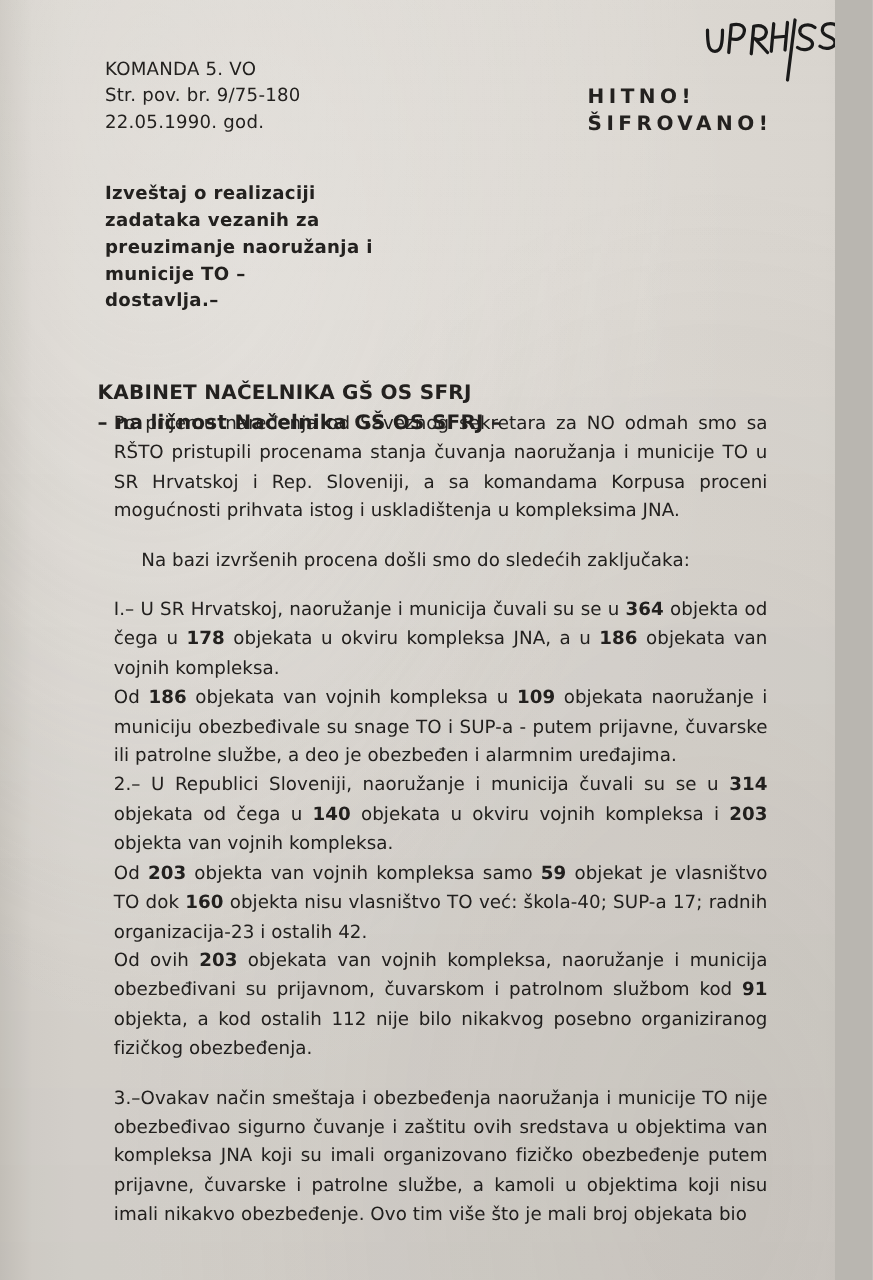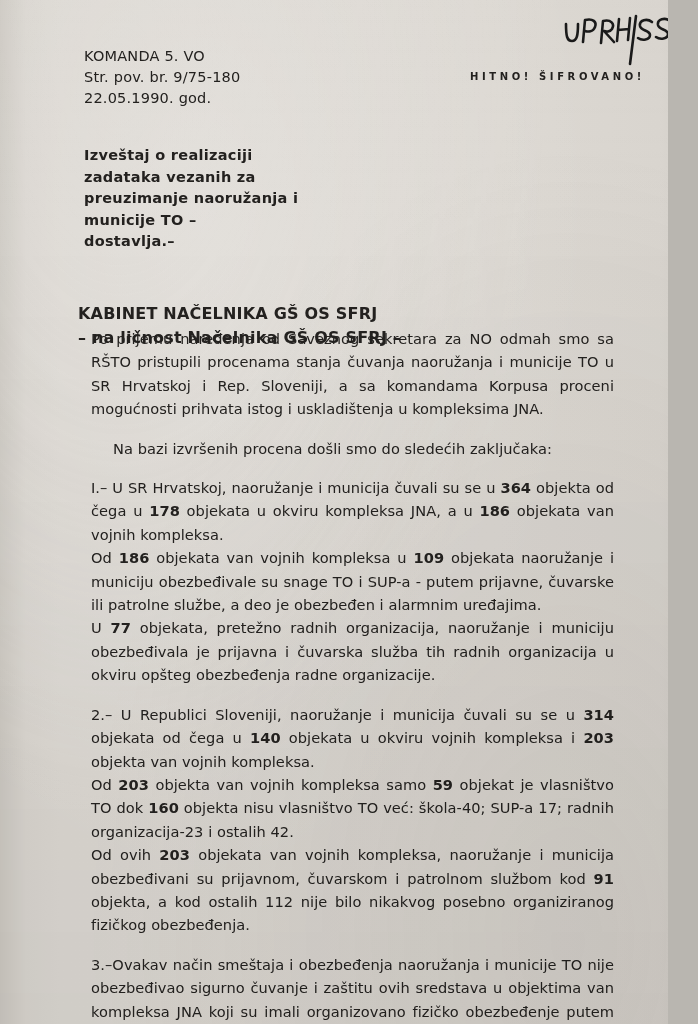--- a/index.html
+++ b/index.html
@@ -42,25 +42,24 @@
     top: 46px;
     font-size: 14.5px;
     line-height: 21px;
     letter-spacing: 0.2px;
     white-space: pre-line;
   }
   .urgent {
     position: absolute;
     left: 470px;
     top: 66px;
-    font-size: 10px;
+    font-size: 16px;
     line-height: 22px;
     font-weight: 700;
     letter-spacing: 3.6px;
-    text-align: right;
   }
   .handwriting {
     position: absolute;
     left: 560px;
     top: 10px;
     width: 130px;
     height: 62px;
   }
 
   
@@ -154,21 +153,20 @@
 dostavlja.–</div>
 
   <div class="addressee">KABINET NAČELNIKA GŠ OS SFRJ
 – na ličnost Načelnika GŠ OS SFRJ –</div>
 
   <div class="body">
     <p class="para">Po prijemu naređenja od Saveznog sekretara za NO odmah smo sa RŠTO pristupili procenama stanja čuvanja naoružanja i municije TO u SR Hrvatskoj i Rep. Sloveniji, a sa komandama Korpusa proceni mogućnosti prihvata istog i uskladištenja u kompleksima JNA.</p>
     <p class="para indent">Na bazi izvršenih procena došli smo do sledećih zaključaka:</p>
     <p class="para tight">I.– U SR Hrvatskoj, naoružanje i municija čuvali su se u <b>364</b> objekta od čega u <b>178</b> objekata u okviru kompleksa JNA, a u <b>186</b> objekata van vojnih kompleksa.</p>
     <p class="para tight">Od <b>186</b> objekata van vojnih kompleksa u <b>109</b> objekata naoružanje i municiju obezbeđivale su snage TO i SUP-a - putem prijavne, čuvarske ili patrolne službe, a deo je obezbeđen i alarmnim uređajima.</p>
-    <p class="para">U <b>77</b> objekata, pretežno radnih organizacija, naoružanje i municiju obezbeđivala je prijavna i čuvarska služba tih radnih organizacija u okviru opšteg obezbeđenja radne organizacije.</p>
     <p class="para tight">2.– U Republici Sloveniji, naoružanje i municija čuvali su se u <b>314</b> objekata od čega u <b>140</b> objekata u okviru vojnih kompleksa i <b>203</b> objekta van vojnih kompleksa.</p>
     <p class="para tight">Od <b>203</b> objekta van vojnih kompleksa samo <b>59</b> objekat je vlasništvo TO dok <b>160</b> objekta nisu vlasništvo TO već: škola-40; SUP-a 17; radnih organizacija-23 i ostalih 42.</p>
     <p class="para">Od ovih <b>203</b> objekata van vojnih kompleksa, naoružanje i municija obezbeđivani su prijavnom, čuvarskom i patrolnom službom kod <b>91</b> objekta, a kod ostalih 112 nije bilo nikakvog posebno organiziranog fizičkog obezbeđenja.</p>
     <p class="para">3.–Ovakav način smeštaja i obezbeđenja naoružanja i municije TO nije obezbeđivao sigurno čuvanje i zaštitu ovih sredstava u objektima van kompleksa JNA koji su imali organizovano fizičko obezbeđenje putem prijavne, čuvarske i patrolne službe, a kamoli u objektima koji nisu imali nikakvo obezbeđenje. Ovo tim više što je mali broj objekata bio</p>
   </div>
 
   <div class="grain"></div>
 </div>
 
 </body></html>

